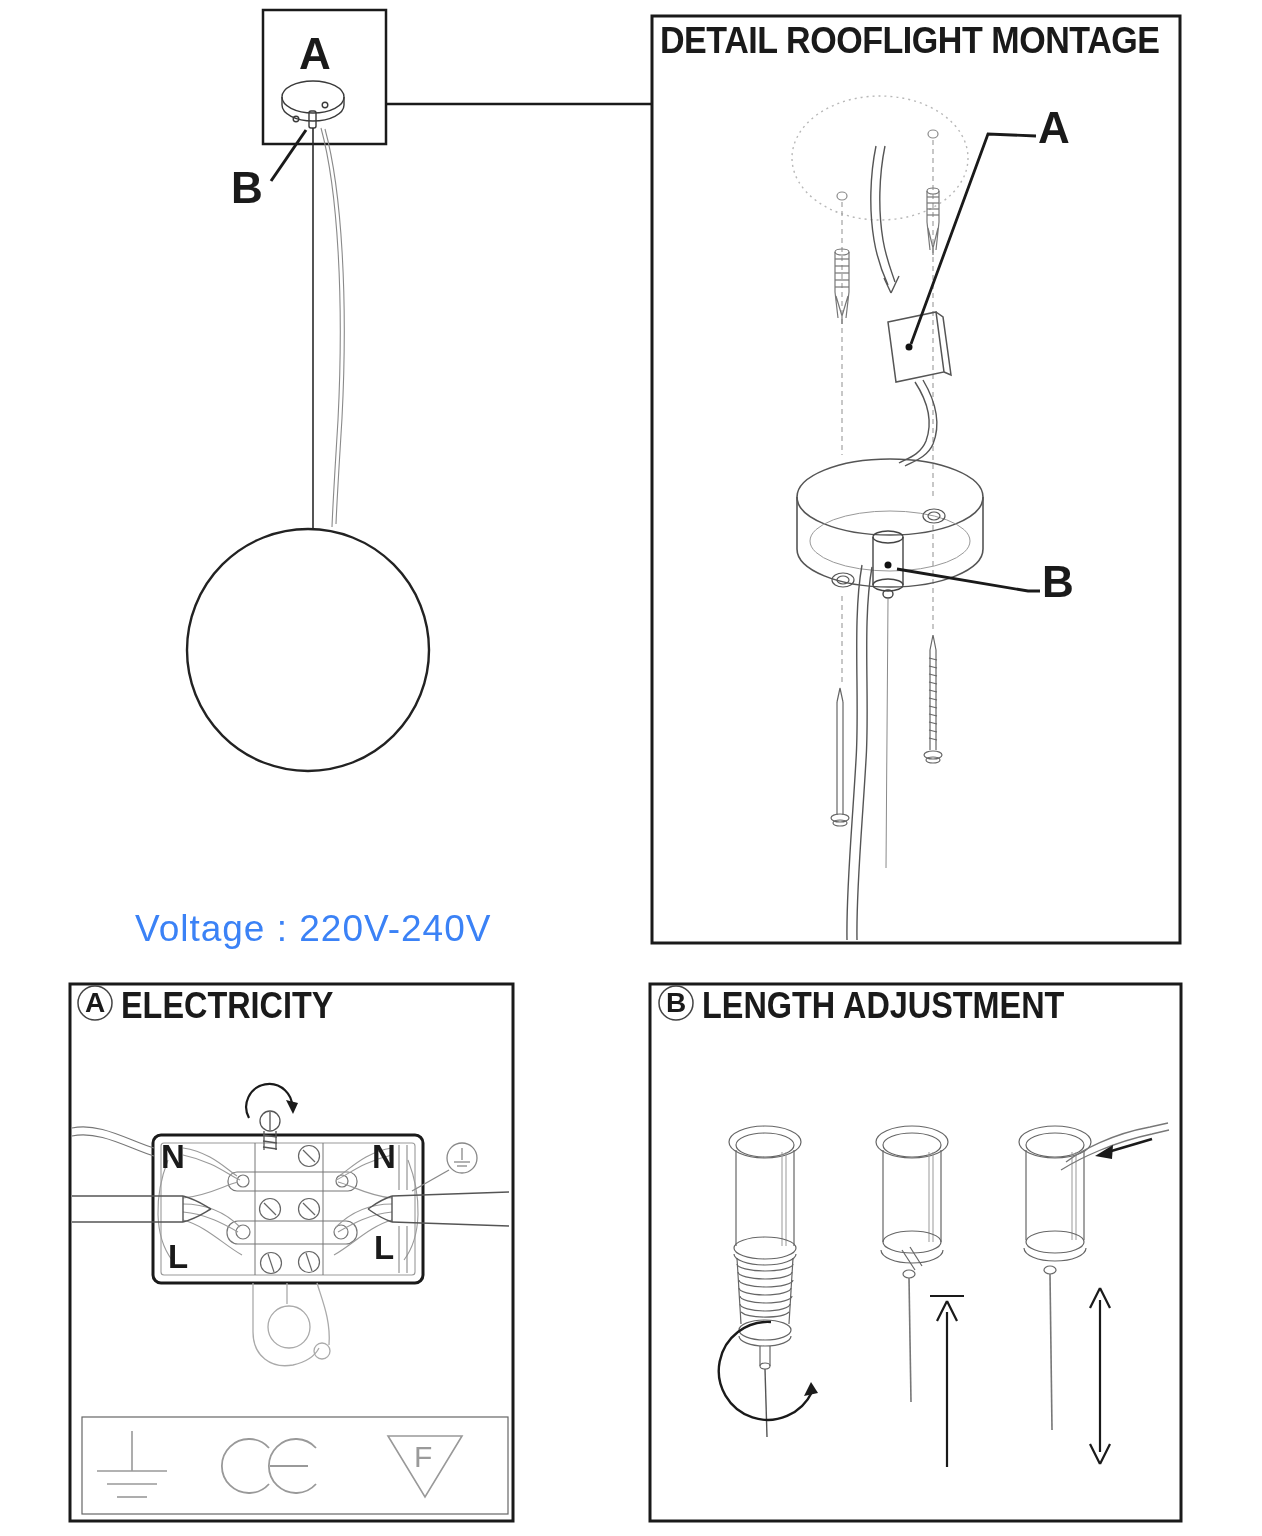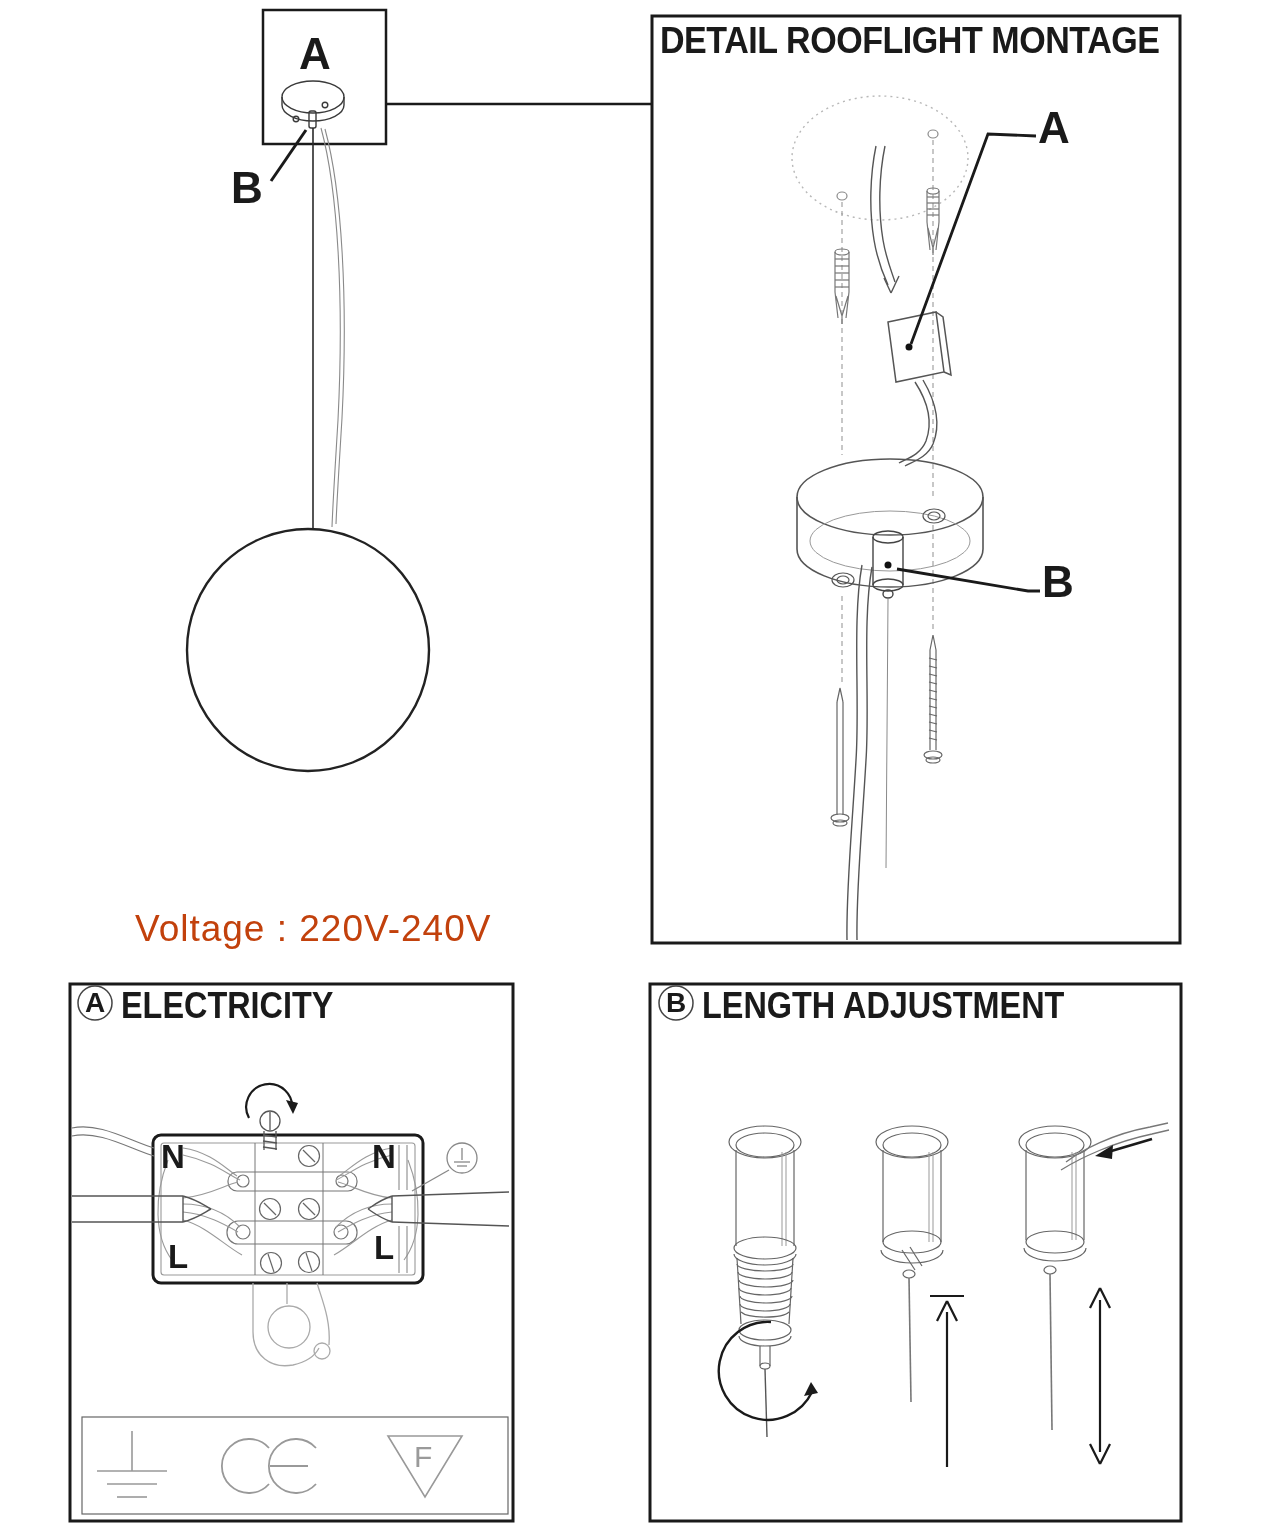--- a/index.html
+++ b/index.html
@@ -8,21 +8,21 @@
   .art{position:absolute;left:0;top:0;}
   .txt{position:absolute;color:#1a1a1a;white-space:nowrap;line-height:1;
        font-family:"Liberation Sans",sans-serif;}
   .callout{font-size:44px;font-weight:700;}
   .panel-title{font-size:37px;font-weight:700;letter-spacing:-0.5px;
                transform:scaleX(0.92);transform-origin:left top;}
   .sec-title{font-size:36px;font-weight:700;transform:scaleX(0.9);transform-origin:left top;}
   .badge-letter{width:34px;height:34px;text-align:center;line-height:34px;
                 font-size:28px;font-weight:700;}
   .terminal{font-size:33px;font-weight:700;}
-  .voltage{font-size:37px;font-weight:400;letter-spacing:1px;color:#c2410c;}
+  .voltage{font-size:37px;font-weight:400;letter-spacing:1px;color:#3b82f6;}
   .fmark{font-size:30px;color:#9a9a9a;}
 </style>
 </head>
 <body>
 
 <div class="page">
 
   <svg class="art" width="1262" height="1536" viewBox="0 0 1262 1536">
 
     <g fill="none">

